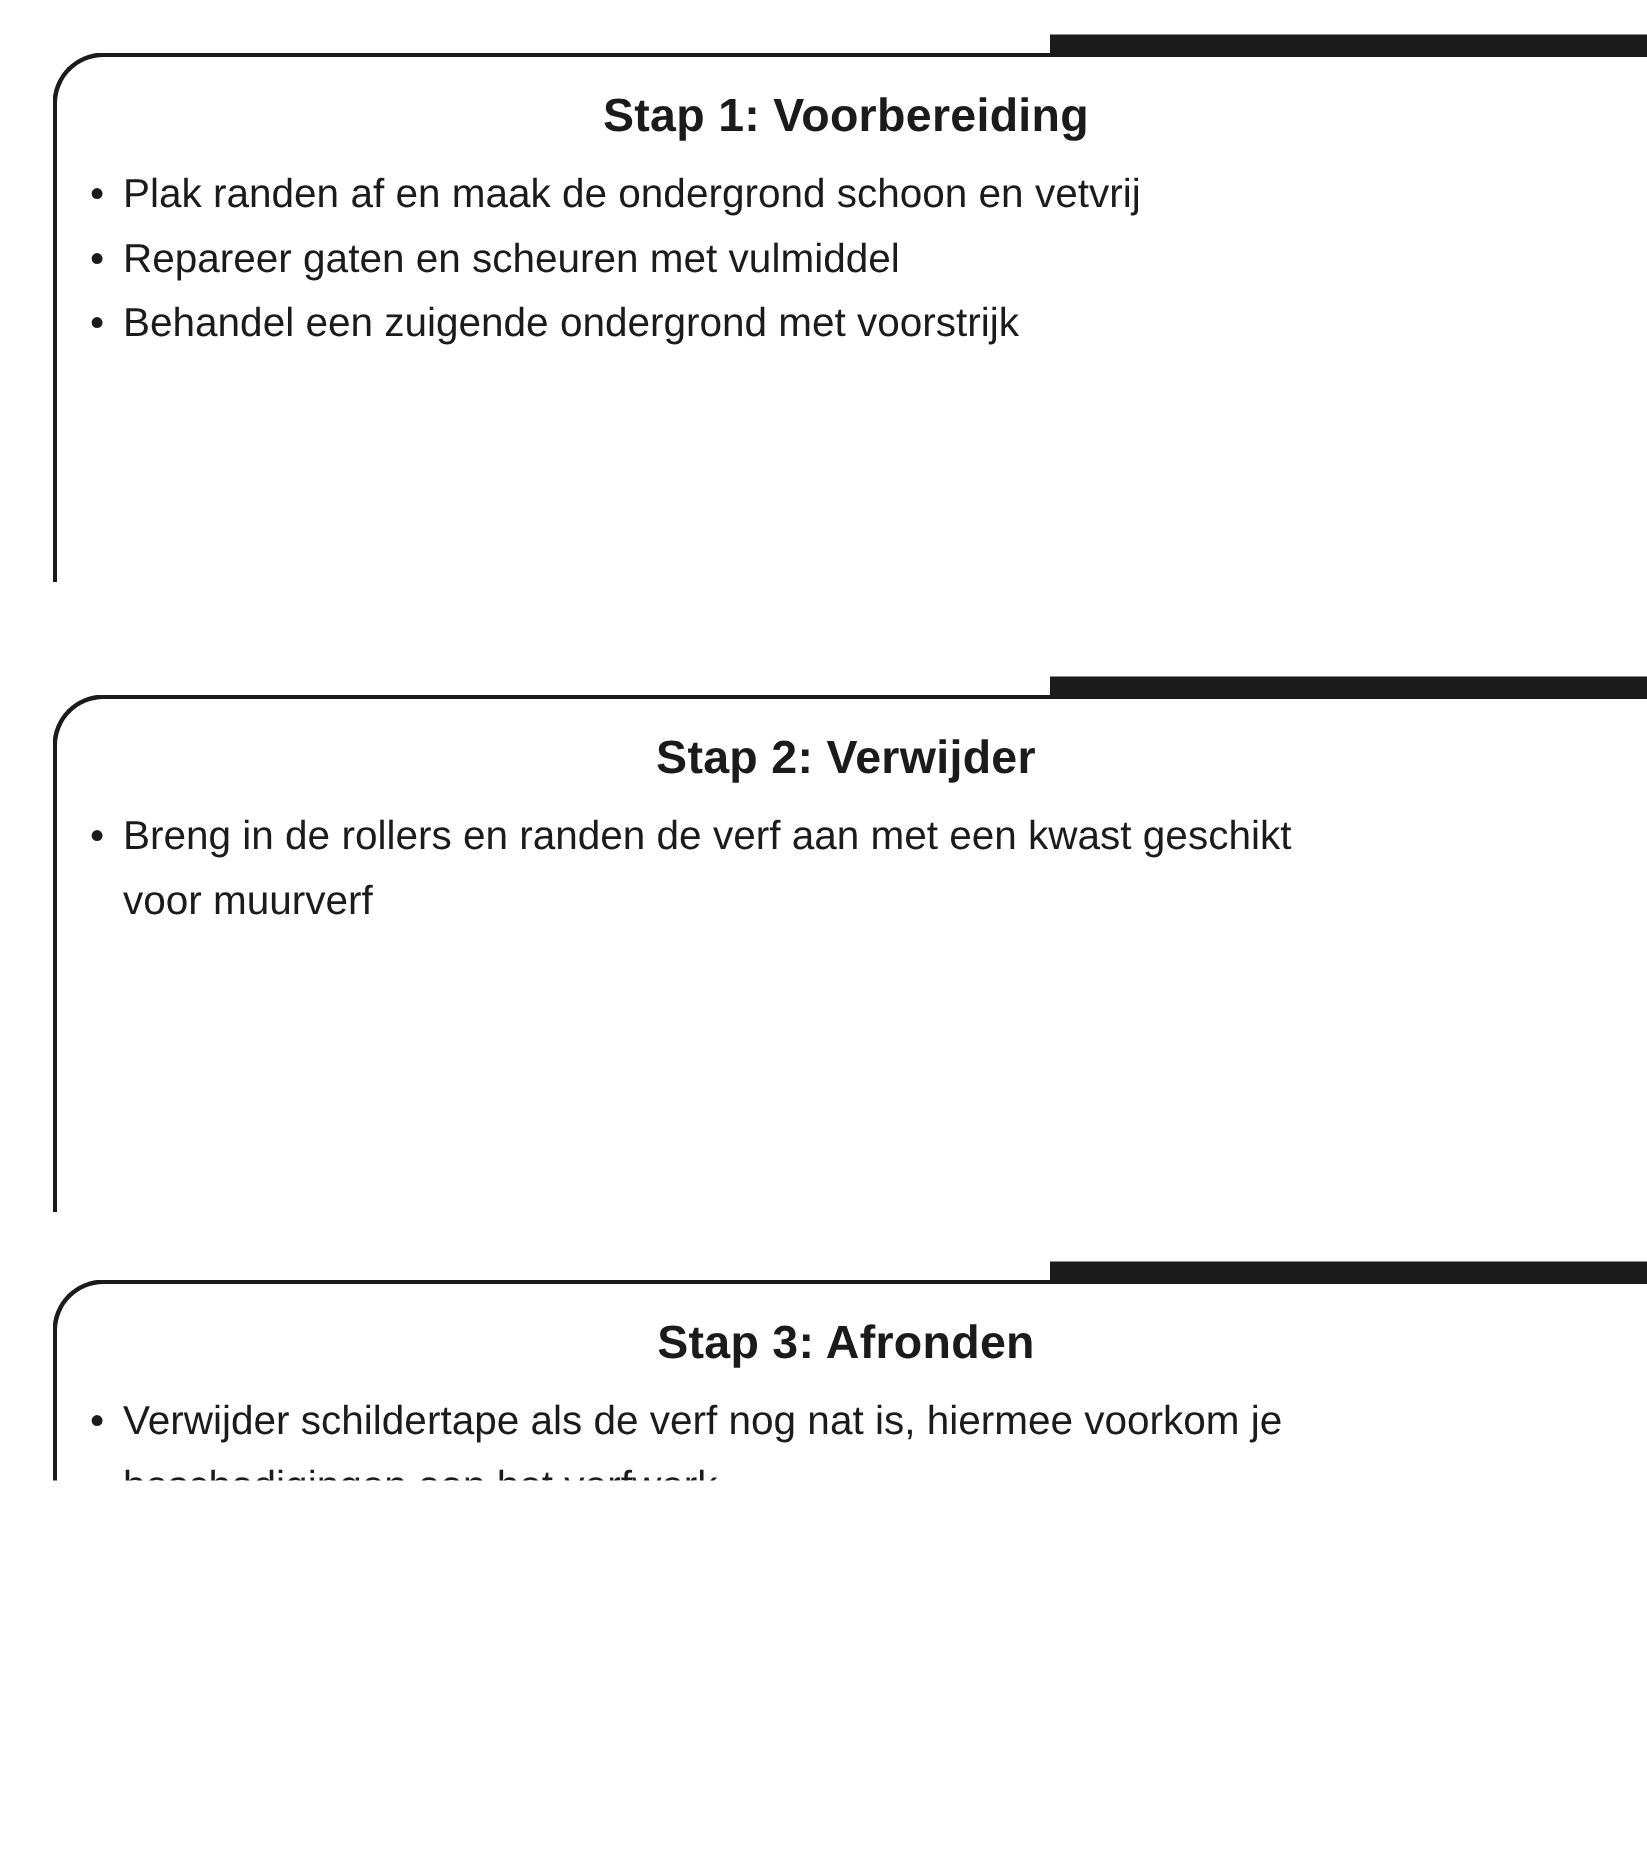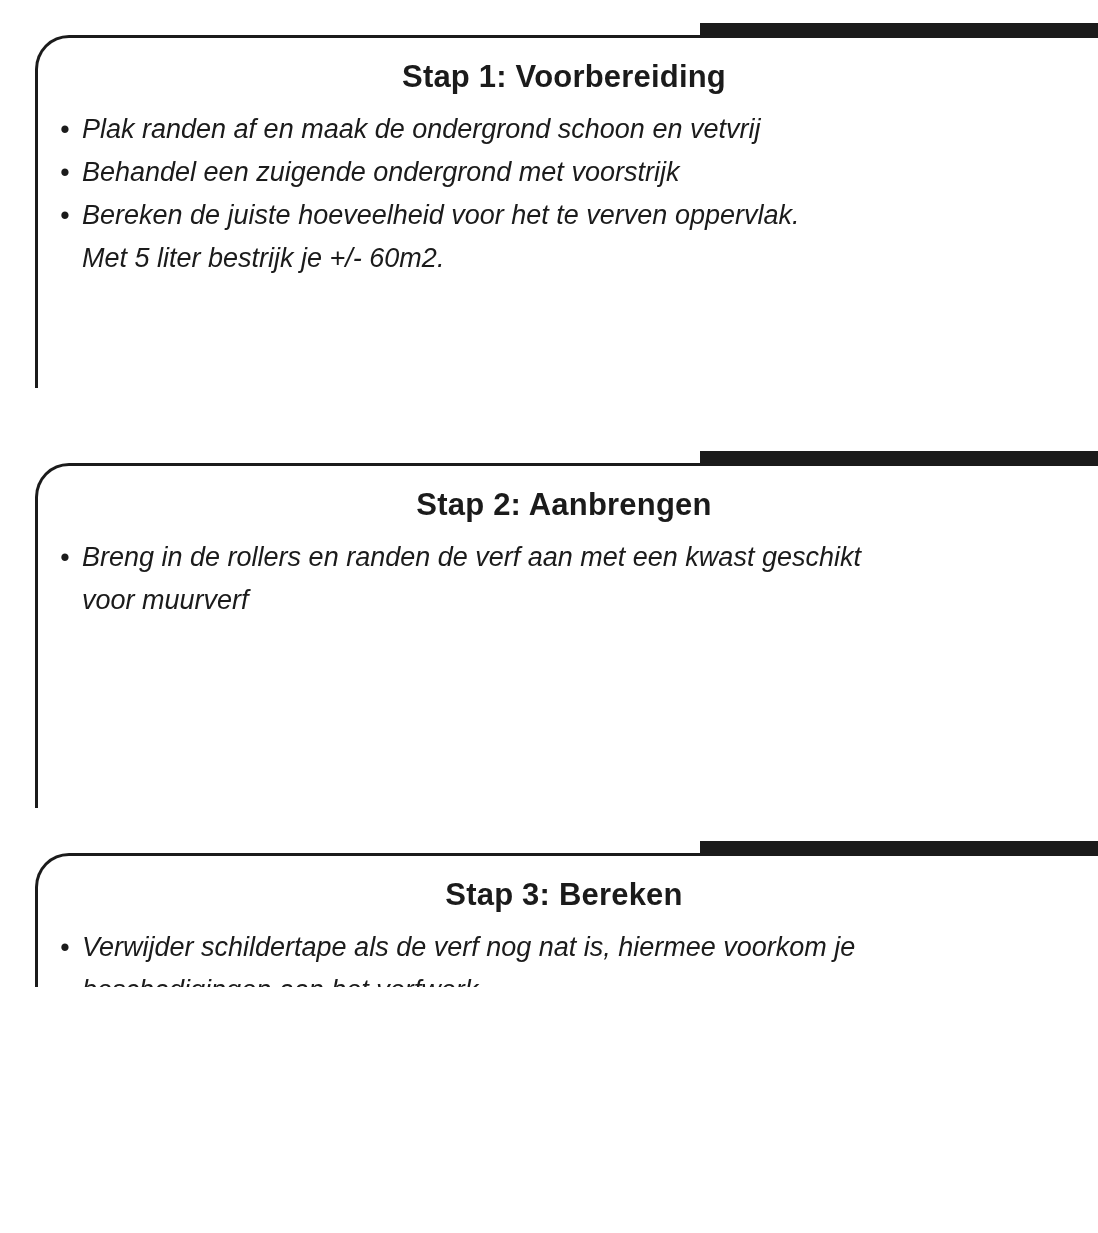--- a/index.html
+++ b/index.html
@@ -52,56 +52,54 @@
     list-style:none;
     margin:0;
     padding:0 0 0 22px;
   }
   .step-list li{
     position:relative;
     padding-left:22px;
     font-size:27px;
     line-height:43px;
     white-space:pre-line;
-    font-style:italic;
   }
   .step-list li::before{
     content:"\2022";
     position:absolute;
     left:0;
     top:0;
   }
 </style>
 </head>
 <body>
 
 <div class="page">
 
   <section class="step-card card-1">
     <div class="accent-bar"></div>
     <h2 class="step-title">Stap 1: Voorbereiding</h2>
     <ul class="step-list">
       <li>Plak randen af en maak de ondergrond schoon en vetvrij</li>
+      <li>Repareer gaten en scheuren met vulmiddel</li>
       <li>Behandel een zuigende ondergrond met voorstrijk</li>
-      <li>Bereken de juiste hoeveelheid voor het te verven oppervlak.
-Met 5 liter bestrijk je +/- 60m2.</li>
     </ul>
   </section>
 
   <section class="step-card card-2">
     <div class="accent-bar"></div>
-    <h2 class="step-title">Stap 2: Aanbrengen</h2>
+    <h2 class="step-title">Stap 2: Verwijder</h2>
     <ul class="step-list">
       <li>Breng in de rollers en randen de verf aan met een kwast geschikt
 voor muurverf</li>
     </ul>
   </section>
 
   <section class="step-card card-3">
     <div class="accent-bar"></div>
-    <h2 class="step-title">Stap 3: Bereken</h2>
+    <h2 class="step-title">Stap 3: Afronden</h2>
     <ul class="step-list">
       <li>Verwijder schildertape als de verf nog nat is, hiermee voorkom je
 beschadigingen aan het verfwerk</li>
     </ul>
   </section>
 
 </div>
 
 </body></html>

